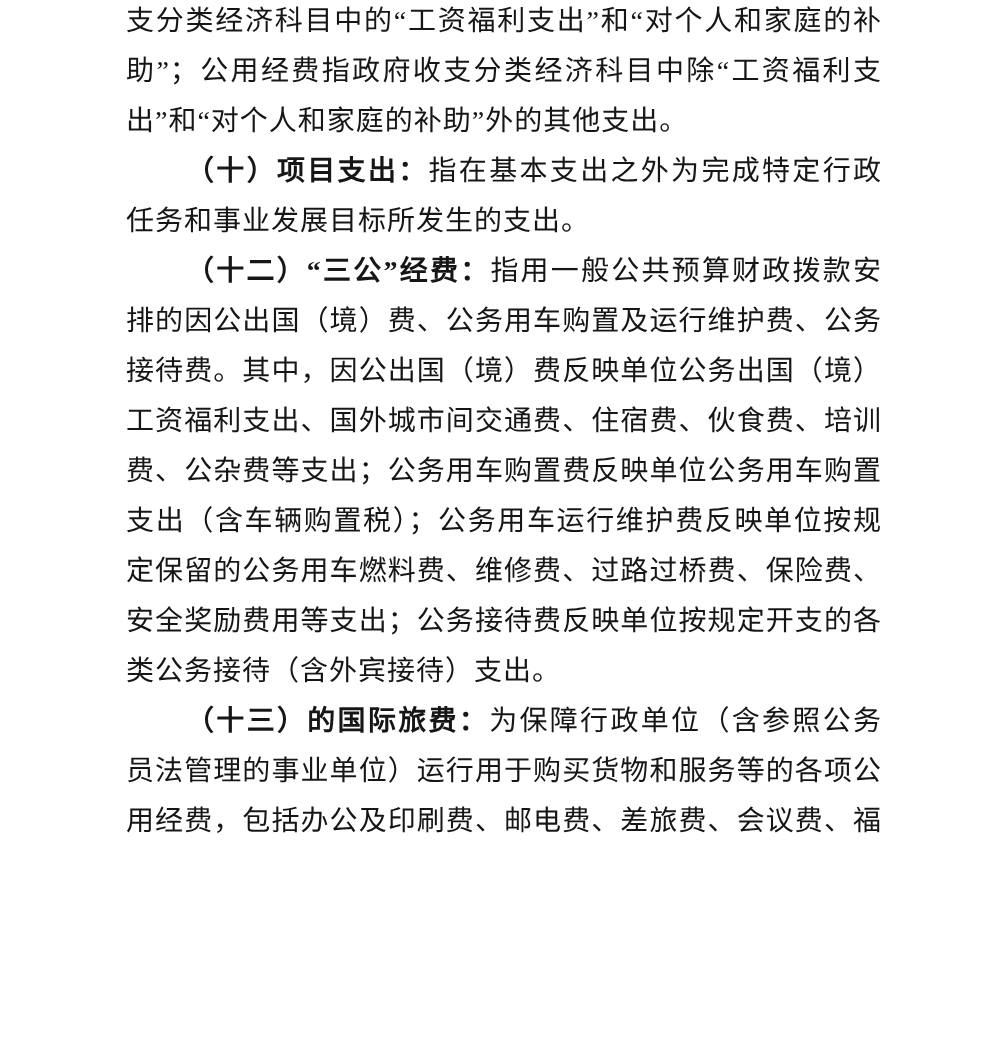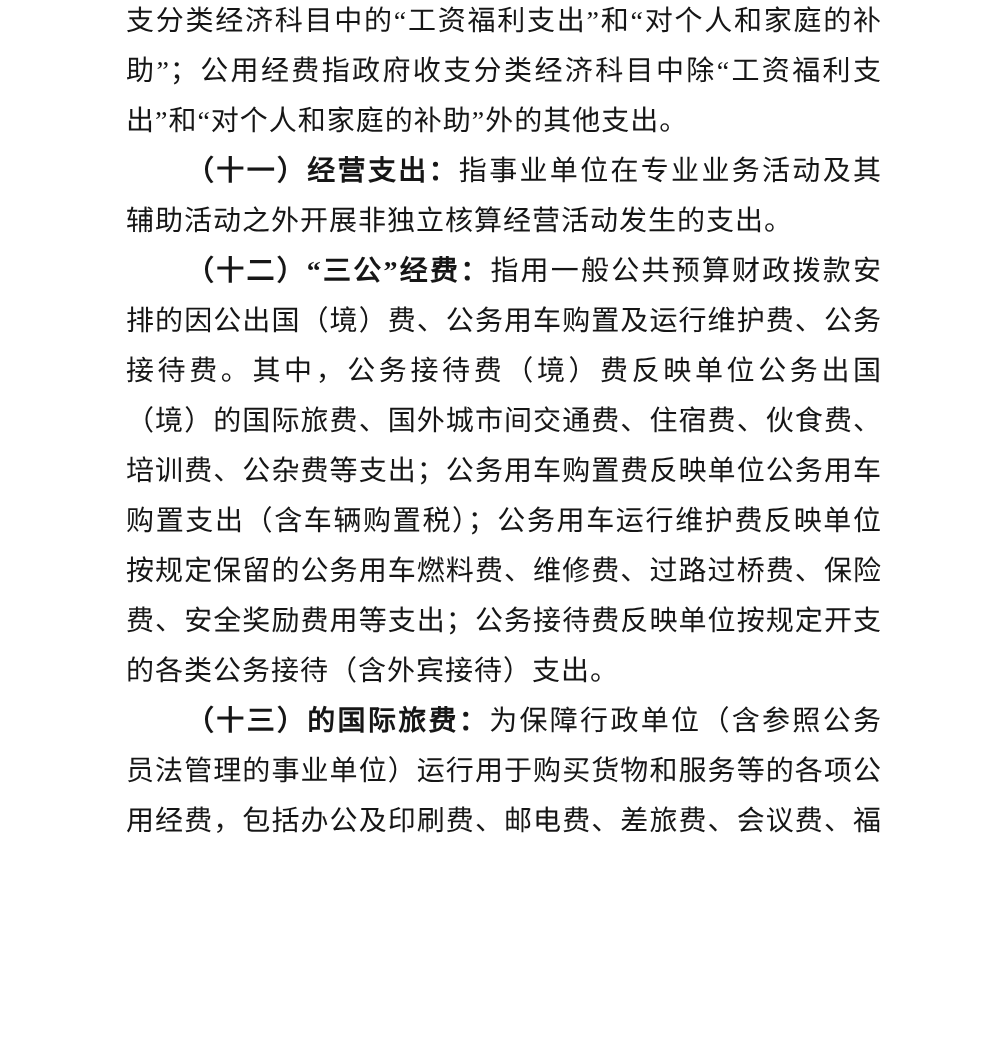--- a/index.html
+++ b/index.html
@@ -39,21 +39,21 @@
   }
 </style>
 </head>
 <body>
 
 <div class="page">
   <div class="content">
 
     <p class="para"><b class="head"></b><span>支分类经济科目中的“工资福利支出”和“对个人和家庭的补助”；公用经费指政府收支分类经济科目中除“工资福利支出”和“对个人和家庭的补助”外的其他支出。</span></p>
 
+    <p class="para indent"><b class="head">（十）项目支出：</b><span>指在基本支出之外为完成特定行政任务和事业发展目标所发生的支出。</span></p>
 
-    <p class="para indent"><b class="head">（十一）经营支出：</b><span>指事业单位在专业业务活动及其辅助活动之外开展非独立核算经营活动发生的支出。</span></p>
 
-    <p class="para indent"><b class="head">（十二）“三公”经费：</b><span>指用一般公共预算财政拨款安排的因公出国（境）费、公务用车购置及运行维护费、公务接待费。其中，公务接待费（境）费反映单位公务出国（境）的国际旅费、国外城市间交通费、住宿费、伙食费、培训费、公杂费等支出；公务用车购置费反映单位公务用车购置支出（含车辆购置税）；公务用车运行维护费反映单位按规定保留的公务用车燃料费、维修费、过路过桥费、保险费、安全奖励费用等支出；公务接待费反映单位按规定开支的各类公务接待（含外宾接待）支出。</span></p>
+    <p class="para indent"><b class="head">（十二）“三公”经费：</b><span>指用一般公共预算财政拨款安排的因公出国（境）费、公务用车购置及运行维护费、公务接待费。其中，因公出国（境）费反映单位公务出国（境）工资福利支出、国外城市间交通费、住宿费、伙食费、培训费、公杂费等支出；公务用车购置费反映单位公务用车购置支出（含车辆购置税）；公务用车运行维护费反映单位按规定保留的公务用车燃料费、维修费、过路过桥费、保险费、安全奖励费用等支出；公务接待费反映单位按规定开支的各类公务接待（含外宾接待）支出。</span></p>
 
     <p class="para indent"><b class="head">（十三）的国际旅费：</b><span>为保障行政单位（含参照公务员法管理的事业单位）运行用于购买货物和服务等的各项公用经费，包括办公及印刷费、邮电费、差旅费、会议费、福利费、日常维护费、专用材料及一般设备购置费、办公用房水电费、办公用房取暖费、办公用房物业管理费、公务用车运行维护费</span></p>
 
   </div>
 </div>
 
 </body></html>

